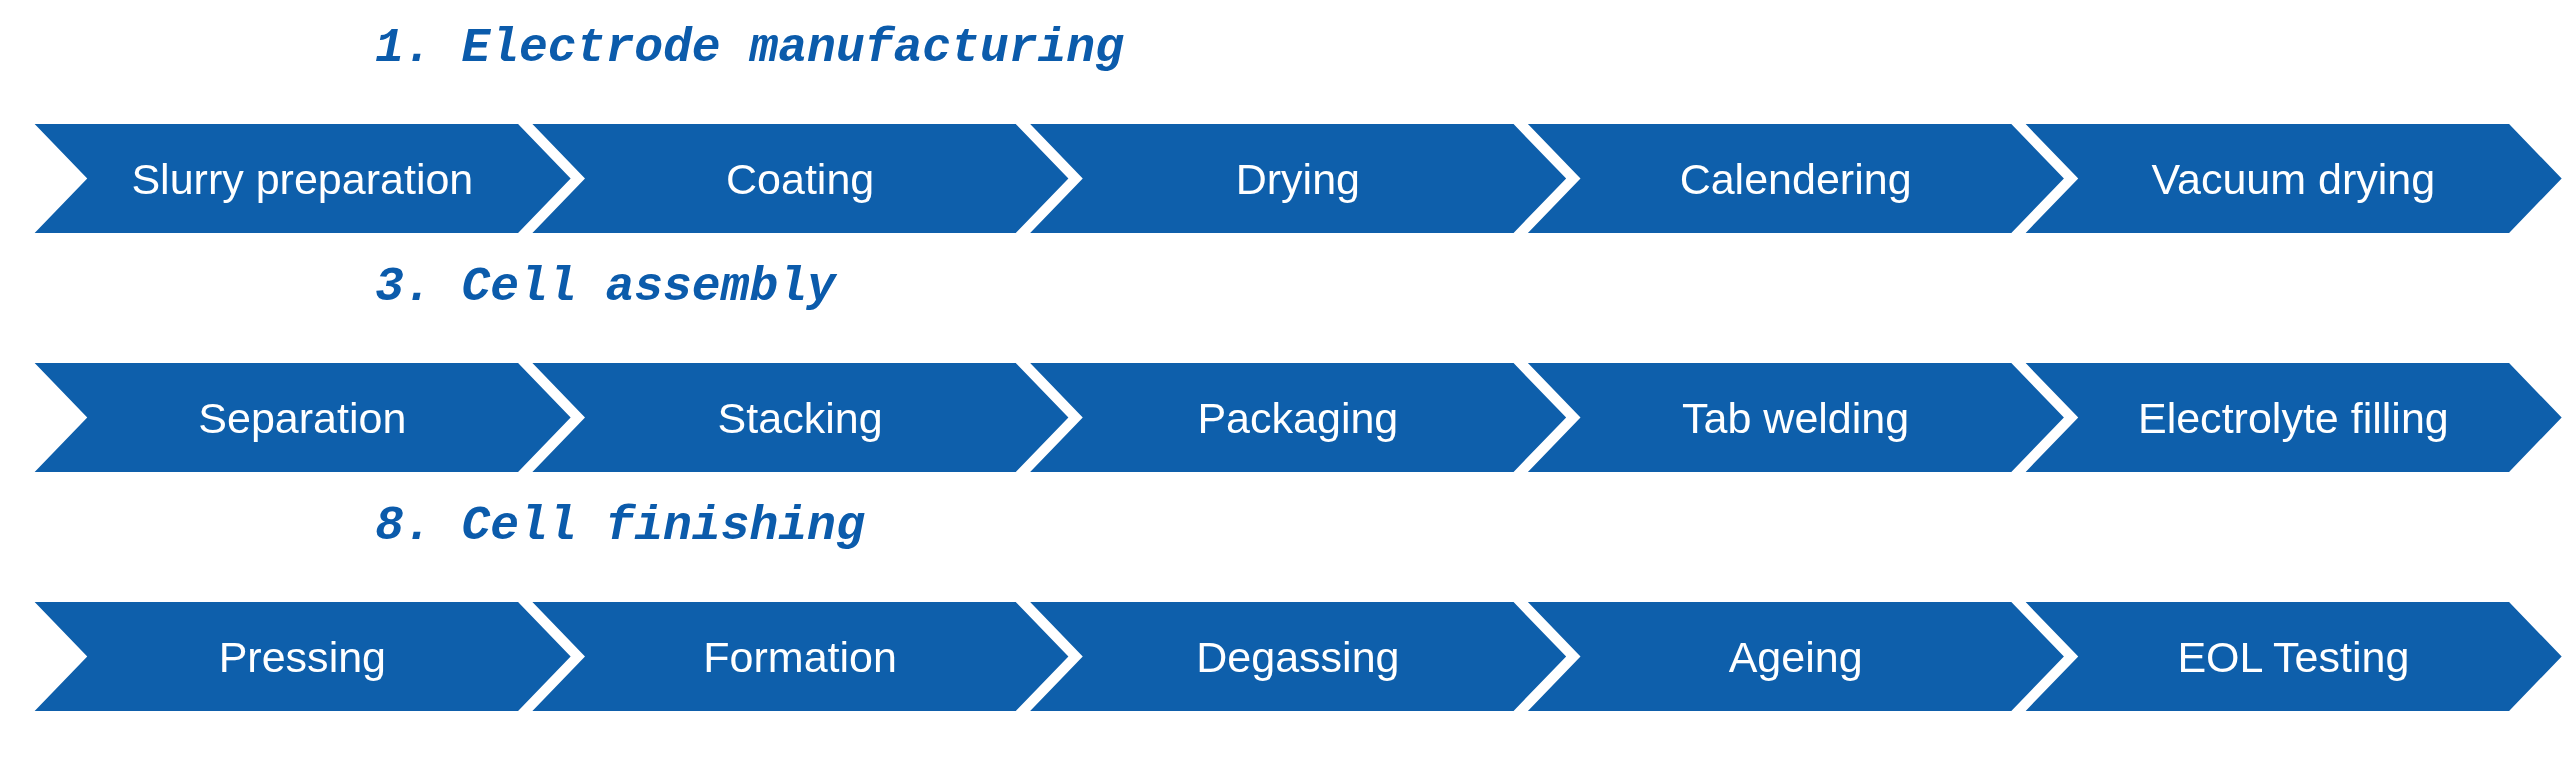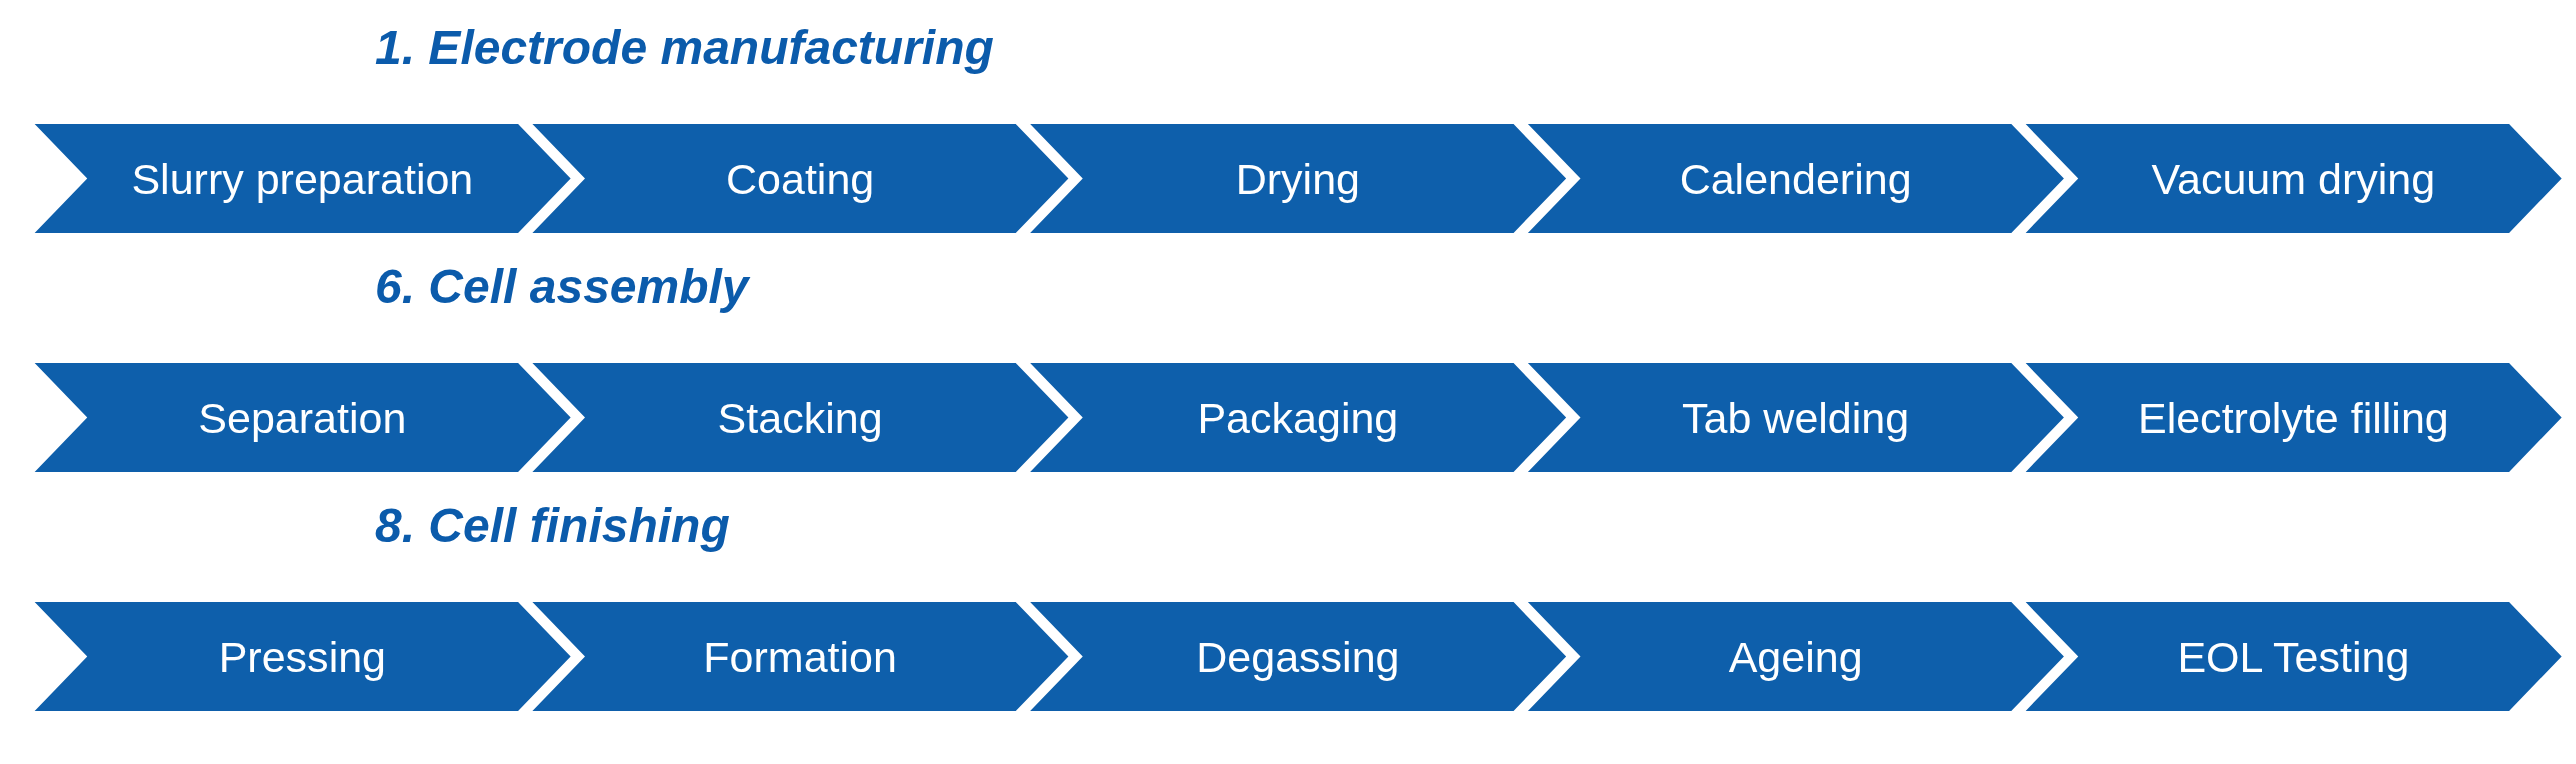--- a/index.html
+++ b/index.html
@@ -10,21 +10,21 @@
   body {
     position: relative;
     width: 2576px;
     height: 764px;
     overflow: hidden;
     font-family: "Liberation Sans", sans-serif;
   }
   .stage-heading {
     position: absolute;
     left: 375px;
-    font-family: Liberation Sans, sans-serif;
+    font-family: Liberation Mono, monospace;
     font-style: italic;
     font-weight: 700;
     font-size: 48px;
     line-height: 1;
     color: var(--heading-blue, #0B5BAB);
     white-space: nowrap;
   }
   #heading-1 { top: 24px; }
   #heading-2 { top: 263px; }
   #heading-3 { top: 502px; }
@@ -64,21 +64,21 @@
     <polygon points="1724,0 2533,0 2621,91 2533,182 1724,182 1812,91"></polygon>
     <polygon points="2557,0 3366,0 3454,91 3366,182 2557,182 2645,91"></polygon>
     <polygon points="3390,0 4199,0 4287,91 4199,182 3390,182 3478,91"></polygon>
     <text class="step-label" x="506" y="117">Slurry preparation</text>
     <text class="step-label" x="1339" y="117">Coating</text>
     <text class="step-label" x="2172" y="117">Drying</text>
     <text class="step-label" x="3005" y="117">Calendering</text>
     <text class="step-label" x="3838" y="117">Vacuum drying</text>
   </svg>
 
-  <div id="heading-2" class="stage-heading">6. Cell assembly</div>
+  <div id="heading-2" class="stage-heading">3. Cell assembly</div>
 
   <svg id="row-2" class="chevron-row" viewBox="0 0 4311 182">
     <polygon points="58,0 867,0 955,91 867,182 58,182 146,91"></polygon>
     <polygon points="891,0 1700,0 1788,91 1700,182 891,182 979,91"></polygon>
     <polygon points="1724,0 2533,0 2621,91 2533,182 1724,182 1812,91"></polygon>
     <polygon points="2557,0 3366,0 3454,91 3366,182 2557,182 2645,91"></polygon>
     <polygon points="3390,0 4199,0 4287,91 4199,182 3390,182 3478,91"></polygon>
     <text class="step-label" x="506" y="117">Separation</text>
     <text class="step-label" x="1339" y="117">Stacking</text>
     <text class="step-label" x="2172" y="117">Packaging</text>

